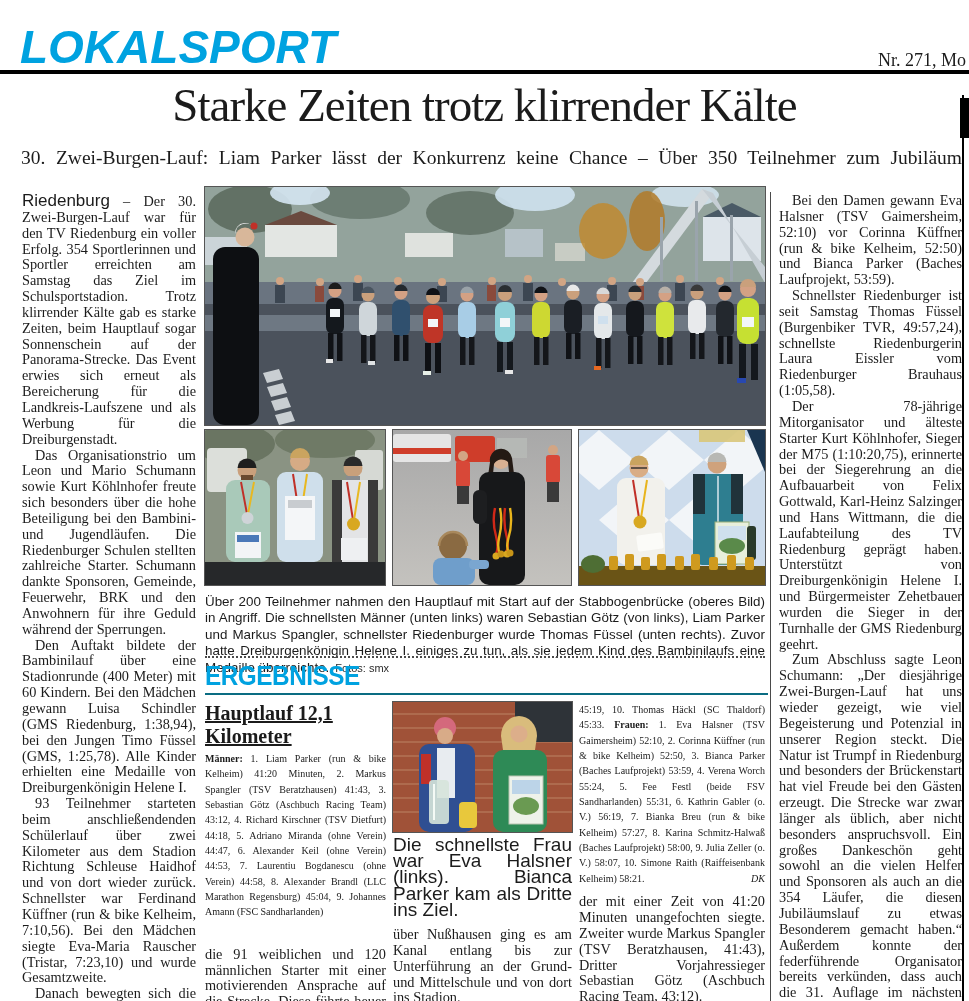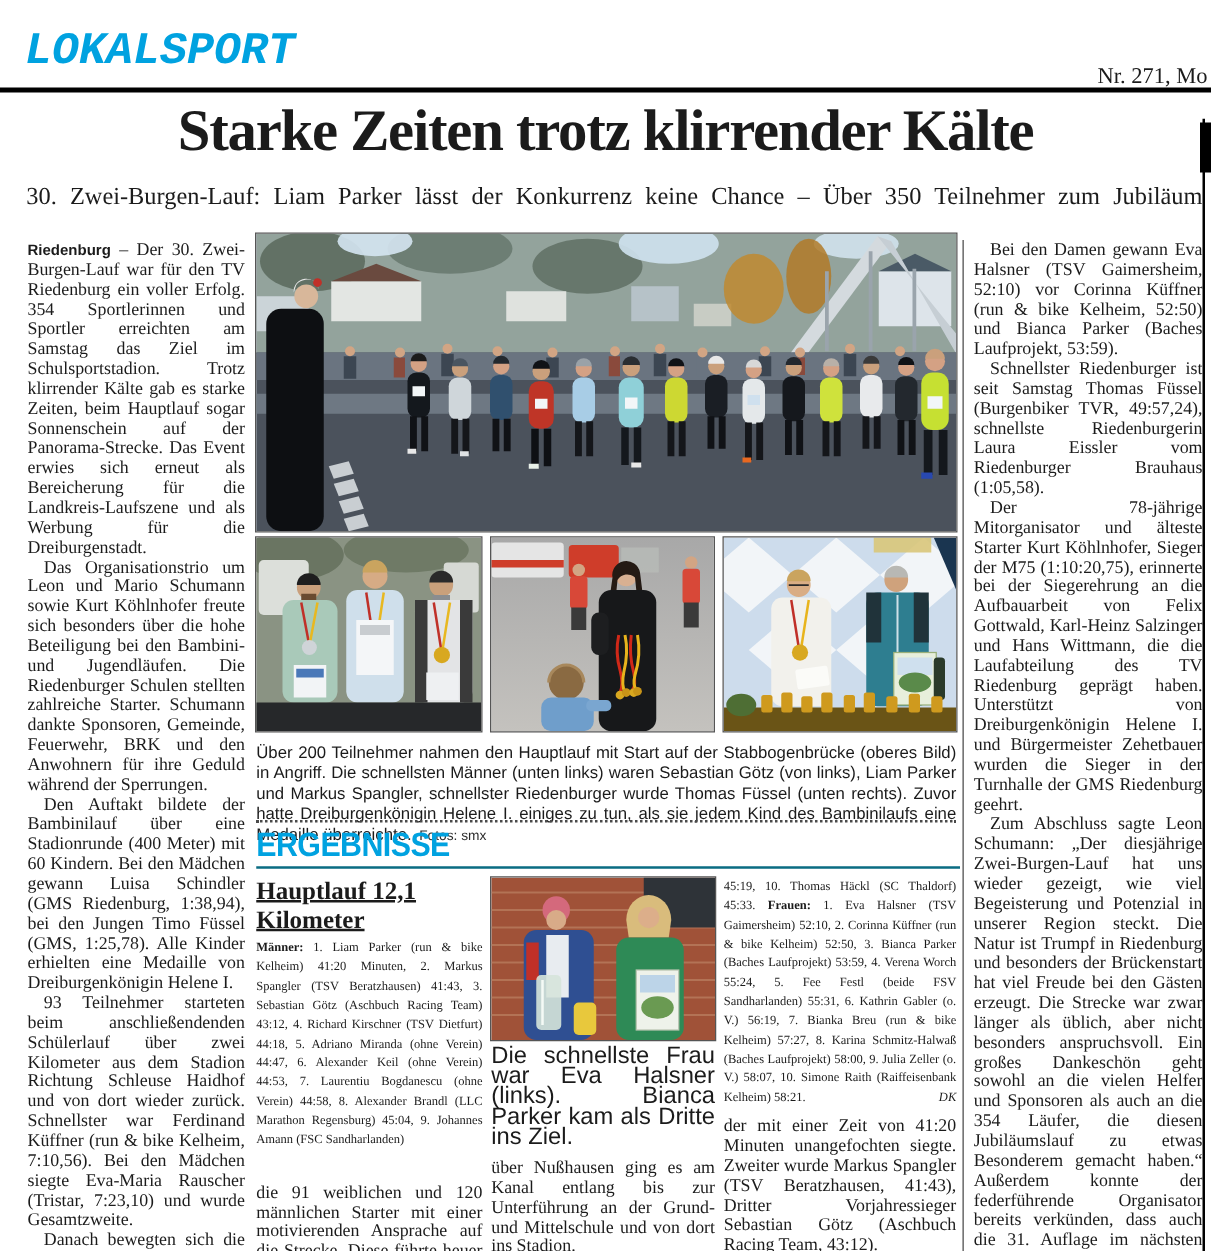--- a/index.html
+++ b/index.html
@@ -1,31 +1,31 @@
 <!DOCTYPE html>
 <html lang="de"><head>
 <meta charset="utf-8">
 <style>
   html,body{margin:0;padding:0;}
   body{width:969px;height:1001px;position:relative;background:#fff;color:#1b1b1b;
        font-family:"Liberation Serif",serif;overflow:hidden;}
   .abs{position:absolute;}
 
   
-  #masthead-title{left:20px;top:20px;font-family:Liberation Mono, monospace;
-    font-style:italic;font-weight:700;font-size:36px;color:#00a2e0;letter-spacing:0;}
+  #masthead-title{left:20px;top:20px;font-family:Liberation Sans, sans-serif;
+    font-style:italic;font-weight:700;font-size:46px;color:#00a2e0;letter-spacing:0;}
   #issue-no{left:878px;top:50px;font-size:18px;white-space:nowrap;}
   #top-rule{left:0;top:70px;width:969px;height:4px;background:#000;}
-  #headline{left:0;top:78px;width:969px;text-align:center;font-weight:700;font-size:47px;letter-spacing:-1px;}
+  #headline{left:0;top:78px;width:969px;text-align:center;font-weight:400;font-size:47px;letter-spacing:-1px;}
   #subheadline{left:21px;top:147px;width:941px;font-size:19.5px;text-align:justify;text-align-last:justify;}
 
   
   .body-text p{margin:0;text-align:justify;font-size:14.3px;line-height:15.85px;}
   .indent{text-indent:13px;}
-  .lead-in{font-family:"Liberation Sans",sans-serif;font-weight:700;font-size:12px;}
+  .lead-in{font-family:"Liberation Sans",sans-serif;font-weight:400;font-size:17px;}
   #col-left{left:22px;top:193px;width:174px;}
   #col-right{left:779px;top:193px;width:183px;}
   #vrule-right{left:770px;top:192px;width:1px;height:809px;background:#4a4a4a;}
   #page-edge-rule{left:962px;top:95px;width:2px;height:906px;background:#000;}
   #edge-blob{left:960px;top:98px;width:9px;height:40px;background:#000;}
 
   
   #center{left:205px;top:187px;width:560px;}
   .photo-frame{display:block;outline:1px solid #555;}
   #photo-row{margin-top:5px;display:flex;gap:8px;}

